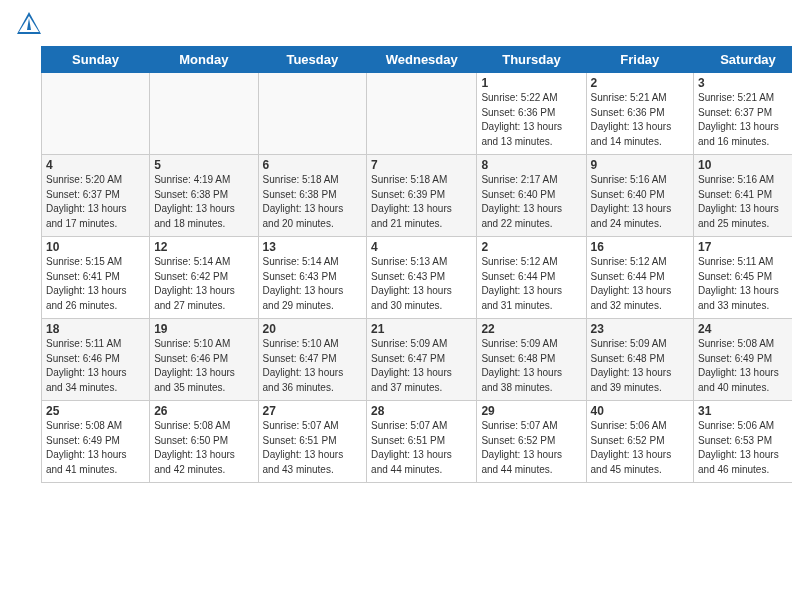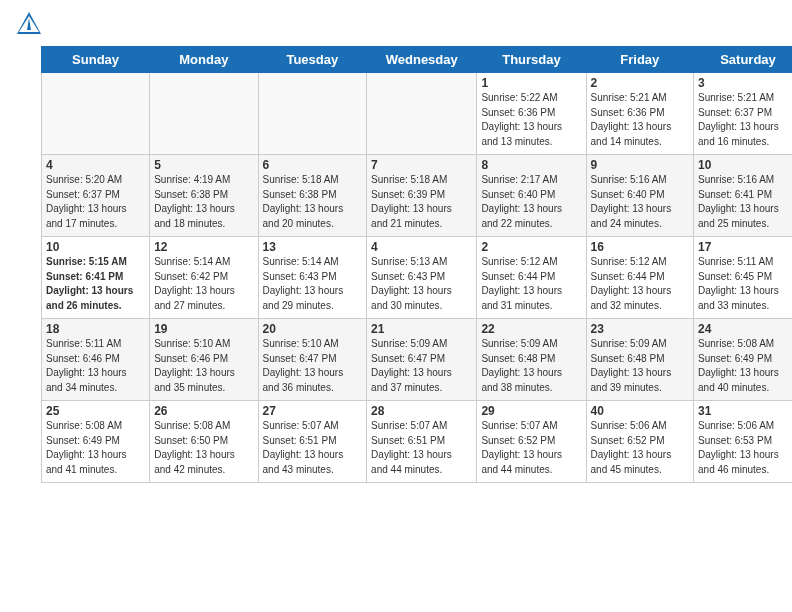--- a/index.html
+++ b/index.html
@@ -210,21 +210,21 @@
             <span class="day-num">10</span>
             <div class="day-info" style="white-space: pre-line;">Sunrise: 5:16 AM
 Sunset: 6:41 PM
 Daylight: 13 hours
 and 25 minutes.</div>
           </td>
         </tr>
         <tr>
           <td>
             <span class="day-num">10</span>
-            <div class="day-info" style="white-space: pre-line; font-weight: bold;">Sunrise: 5:15 AM
+            <div class="day-info" style="white-space: pre-line;">Sunrise: 5:15 AM
 Sunset: 6:41 PM
 Daylight: 13 hours
 and 26 minutes.</div>
           </td>
           <td>
             <span class="day-num">12</span>
             <div class="day-info" style="white-space: pre-line;">Sunrise: 5:14 AM
 Sunset: 6:42 PM
 Daylight: 13 hours
 and 27 minutes.</div>

